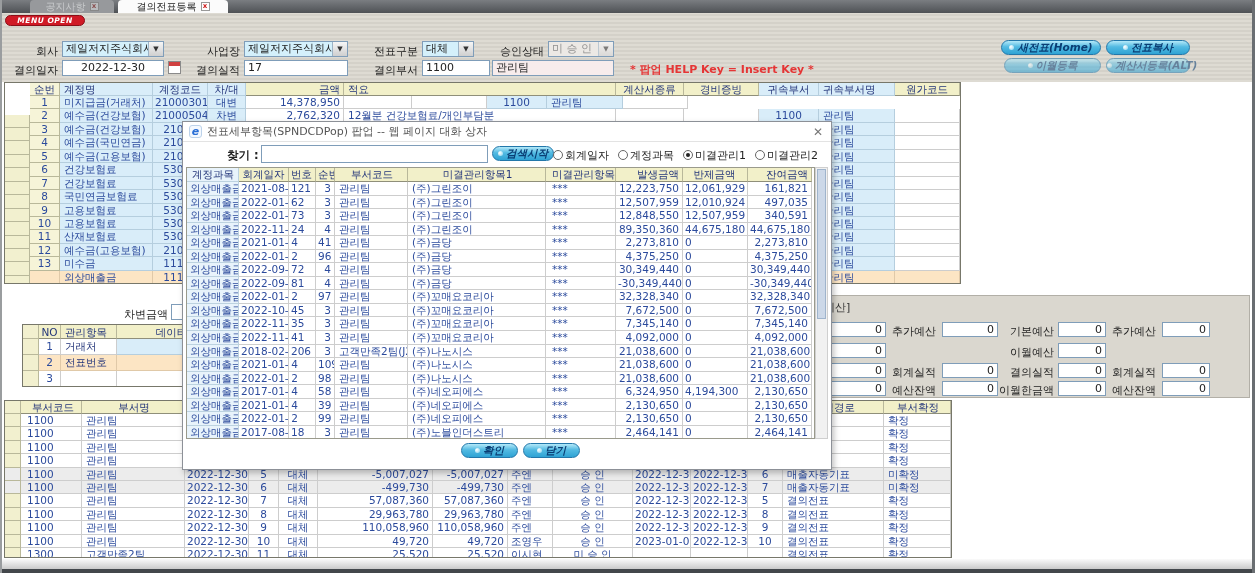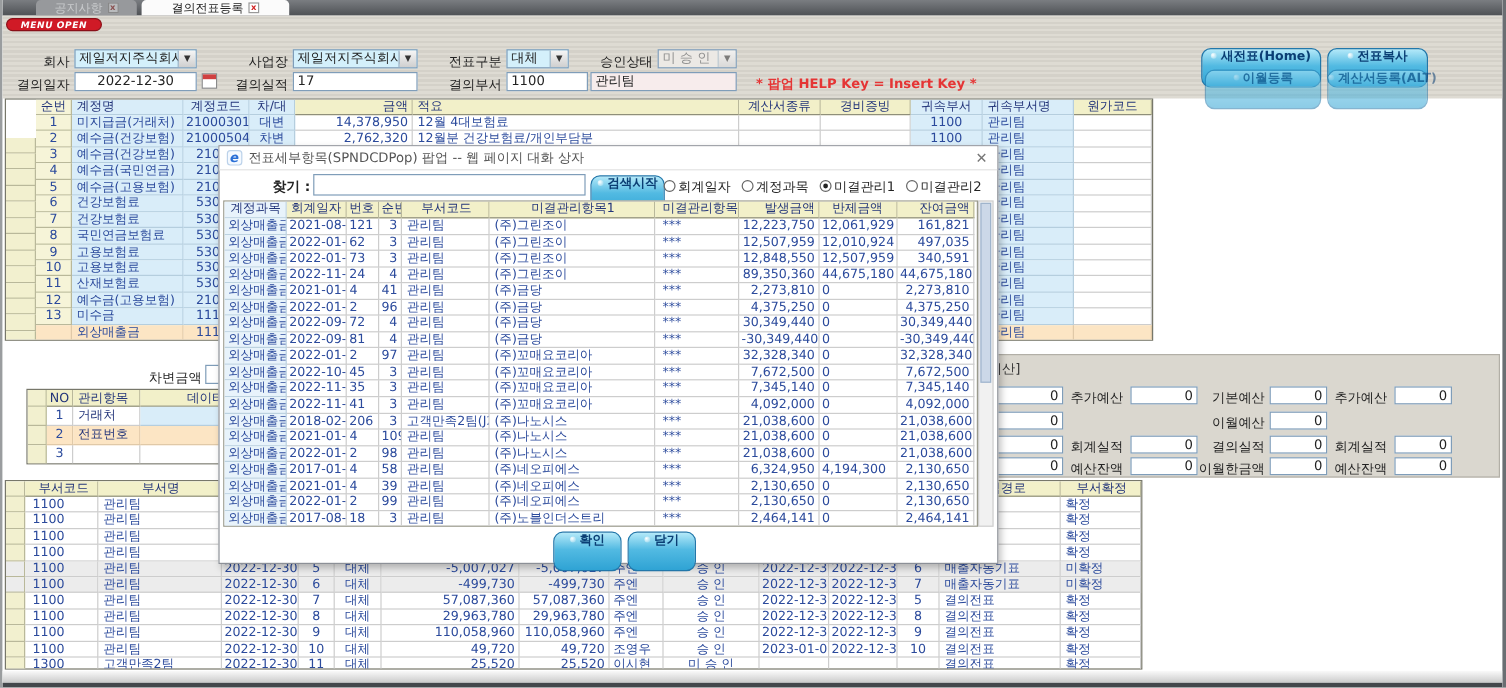--- a/index.html
+++ b/index.html
@@ -6,21 +6,21 @@
   *{box-sizing:border-box;}
   body{font-family:"DejaVu Sans","Liberation Sans",sans-serif;}
   .app{position:relative;width:1255px;height:573px;background:#ffffff;overflow:hidden;
        border-left:2px solid #9a9d9f;border-right:3px solid #6a6e72;}
   
   .tabstrip{position:absolute;left:0;top:0;width:100%;height:13px;
             background:linear-gradient(#7a7d81,#4e5155);}
   .tab{position:absolute;top:0;height:13px;border-radius:4px 4px 0 0;font-size:10px;
        display:flex;align-items:center;justify-content:center;gap:4px;padding:0 6px;cursor:default;}
   .tab.inactive{left:28px;width:84px;background:#97999c;color:#c9cbcd;}
-  .tab.active{left:116px;width:123px;background:#fbfbfb;color:#222;}
+  .tab.active{left:116px;width:110px;background:#fbfbfb;color:#222;}
   .tabx{display:inline-block;width:9px;height:9px;background:#fff;border:1px solid #999;
         color:#d02020;font-size:7px;line-height:7px;text-align:center;font-weight:bold;}
   .tab.inactive .tabx{background:#b9bbbd;color:#8a5050;border-color:#888;}
   
   .formarea{position:absolute;left:0;top:13px;width:100%;height:69px;
             background:repeating-linear-gradient(0deg,#dedbd3 0 2px,#d4d1c9 2px 4px);}
   .menuopen{position:absolute;left:3px;top:15px;width:80px;height:11px;background:#d01a26;
             border:1px solid #8a0f18;border-radius:6px;color:#fff;font-size:7.5px;font-weight:bold;
             font-style:italic;text-align:center;line-height:9px;letter-spacing:.5px;}
   .flabel{position:absolute;font-size:11px;color:#222;text-align:right;white-space:nowrap;}
@@ -30,24 +30,24 @@
   .combo .arrow{position:absolute;right:0;top:0;bottom:0;width:15px;
         background:linear-gradient(#f6f6f6,#cfcfcf);border-left:1px solid #9db3c5;
         font-size:7px;color:#333;text-align:center;line-height:14px;}
   .field.disabled{background:#ece9e5;color:#8f8f8f;}
   .field.readonly{background:#f7ecec;}
   .center{text-align:center;}
   .calicon{position:absolute;width:13px;height:13px;background:#fff;border:1px solid #8a8a8a;}
   .calicon:before{content:"";position:absolute;left:0;right:0;top:0;height:4px;background:#d04040;}
   .helptext{position:absolute;font-size:11px;color:#e53535;font-weight:bold;white-space:nowrap;}
   
-  .cbtn{position:absolute;height:33px;border:1px solid #2277aa;border-radius:8px;
+  .cbtn{position:absolute;height:15px;border:1px solid #2277aa;border-radius:8px;
         background:linear-gradient(#b4e9f9,#52bae2 45%,#2fa3d4);
         color:#0a3e74;font-size:10.5px;font-weight:bold;text-align:center;line-height:13px;
-        cursor:pointer;white-space:nowrap;}
+        cursor:pointer;white-space:nowrap;font-style:italic;}
   .cbtn:before{content:"";display:inline-block;width:5px;height:5px;border-radius:50%;
         background:radial-gradient(circle at 35% 35%,#ffffff,#7fd0ec);margin-right:3px;vertical-align:1px;}
   .cbtn.dis{opacity:.55;}
   
   .tbl{position:absolute;border:1px solid #77776a;background:#fff;overflow:hidden;}
   .thead,.trow{display:flex;}
   .thead .c{background:#f2f0c9;color:#23357a;text-align:center;
             border-right:1px solid #b9b89a;border-bottom:1px solid #8f8f7a;}
   .c{flex:none;height:100%;font-size:10.5px;line-height:12.5px;color:#2b4a9c;
      border-right:1px solid #cdcdcd;border-bottom:1px solid #cdcdcd;
@@ -220,21 +220,20 @@
         <div class="c c11">원가코드</div>
       </div>
     <div>
         <div class="trow">
           <div class="c c0"></div>
           <div class="c c1">1</div>
           <div class="c c2">미지급금(거래처)</div>
           <div class="c c3">21000301</div>
           <div class="c c4">대변</div>
           <div class="c c5">14,378,950</div>
-          <div class="c c6">12월 4대보험료</div>
           <div class="c c7"></div>
           <div class="c c8"></div>
           <div class="c c9">1100</div>
           <div class="c c10">관리팀</div>
           <div class="c c11"></div>
         </div>
         <div class="trow">
           <div class="c c0"></div>
           <div class="c c1">2</div>
           <div class="c c2">예수금(건강보험)</div>

